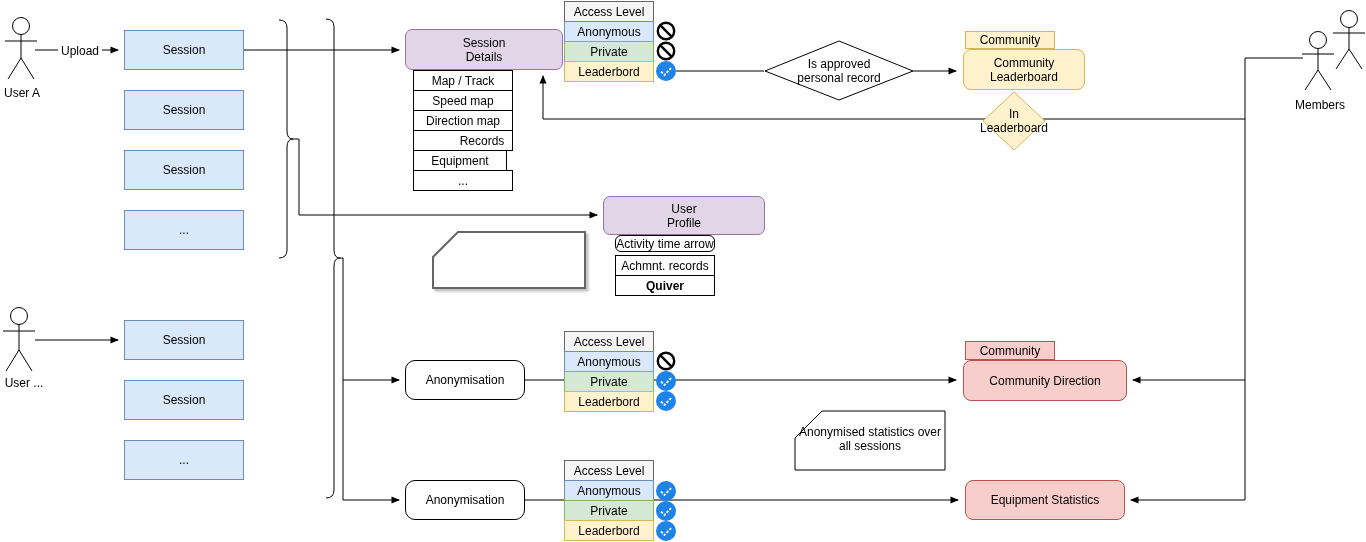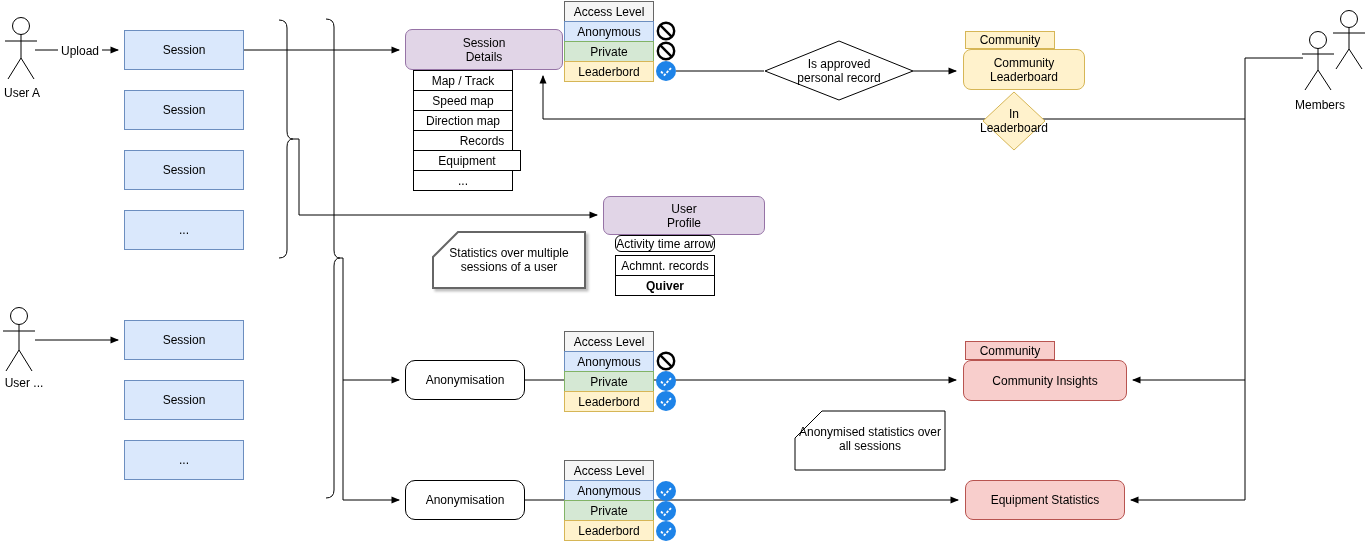--- a/index.html
+++ b/index.html
@@ -104,21 +104,21 @@
   <div class="abs node session" style="left:124px;top:440px;width:120px;height:40px;">...</div>
 
   <div class="abs node purple" style="left:405px;top:29px;width:158px;height:41px;">
     <span class="pre">Session
 Details</span>
   </div>
   <div class="abs node cell" style="left:413px;top:70px;width:100px;height:21px;">Map / Track</div>
   <div class="abs node cell" style="left:413px;top:90px;width:100px;height:21px;">Speed map</div>
   <div class="abs node cell" style="left:413px;top:110px;width:100px;height:21px;">Direction map</div>
   <div class="abs node cell" style="left:413px;top:130px;width:100px;height:21px;padding-left:38px;">Records</div>
-  <div class="abs node cell" style="left:413px;top:150px;width:108px;height:21px;">Equipment</div>
+  <div class="abs node cell" style="left:413px;top:150px;width:94px;height:21px;">Equipment</div>
   <div class="abs node cell" style="left:413px;top:170px;width:100px;height:21px;">...</div>
 
   <div class="abs acc acc-head" style="left:564px;top:1px;width:90px;height:21px;">Access Level</div>
   <div class="abs acc acc-anon" style="left:564px;top:21px;width:90px;height:21px;">Anonymous</div>
   <div class="abs acc acc-priv" style="left:564px;top:41px;width:90px;height:21px;">Private</div>
   <div class="abs acc acc-lead" style="left:564px;top:61px;width:90px;height:21px;">Leaderbord</div>
   <div class="icon" style="left:655px;top:20px;">
     <svg width="22" height="22">
         <circle cx="11" cy="11" r="8.2" fill="#fff" stroke="#000" stroke-width="2.4"></circle>
         <line x1="5.4" y1="5.4" x2="16.6" y2="16.6" stroke="#000" stroke-width="2.4"></line>
@@ -154,24 +154,20 @@
   </div>
 
   <div class="abs node purple" style="left:603px;top:196px;width:162px;height:39px;">
     <span class="pre">User
 Profile</span>
   </div>
   <div class="abs node cell" style="left:615px;top:235px;width:100px;height:17px;border-radius:6px;">Activity time arrow</div>
   <div class="abs node cell" style="left:615px;top:255px;width:100px;height:21px;">Achmnt. records</div>
   <div class="abs node cell" style="left:615px;top:275px;width:100px;height:21px;font-weight:bold;">Quiver</div>
 
-  <div class="abs node" style="left:438px;top:246px;width:142px;height:28px;">
-    <span class="pre">Statistics over multiple
-sessions of a user</span>
-  </div>
 
   <div class="abs node whitebox" style="left:405px;top:360px;width:120px;height:40px;">Anonymisation</div>
 
   <div class="abs acc acc-head" style="left:564px;top:331px;width:90px;height:21px;">Access Level</div>
   <div class="abs acc acc-anon" style="left:564px;top:351px;width:90px;height:21px;">Anonymous</div>
   <div class="abs acc acc-priv" style="left:564px;top:371px;width:90px;height:21px;">Private</div>
   <div class="abs acc acc-lead" style="left:564px;top:391px;width:90px;height:21px;">Leaderbord</div>
   <div class="icon" style="left:655px;top:350px;">
     <svg width="22" height="22">
         <circle cx="11" cy="11" r="8.2" fill="#fff" stroke="#000" stroke-width="2.4"></circle>
@@ -185,21 +181,21 @@
       </svg>
   </div>
   <div class="icon" style="left:655px;top:390px;">
     <svg width="22" height="22">
         <circle cx="11" cy="11" r="10" fill="#1d83e8"></circle>
         <polyline points="6,11.5 9.5,15 16.5,7.5" fill="none" stroke="#fff" stroke-width="1.8" stroke-dasharray="2.5,1.5"></polyline>
       </svg>
   </div>
 
   <div class="abs node pink" style="left:965px;top:341px;width:90px;height:19px;">Community</div>
-  <div class="abs node pink round body2" style="left:963px;top:360px;width:164px;height:41px;">Community Insights</div>
+  <div class="abs node pink round body2" style="left:963px;top:360px;width:164px;height:41px;">Community Direction</div>
 
   <div class="abs node" style="left:788px;top:424px;width:164px;height:30px;">
     <span class="pre">Anonymised statistics over
 all sessions</span>
   </div>
 
   <div class="abs node whitebox" style="left:405px;top:480px;width:120px;height:40px;">Anonymisation</div>
 
   <div class="abs acc acc-head" style="left:564px;top:460px;width:90px;height:21px;">Access Level</div>
   <div class="abs acc acc-anon" style="left:564px;top:480px;width:90px;height:21px;">Anonymous</div>

